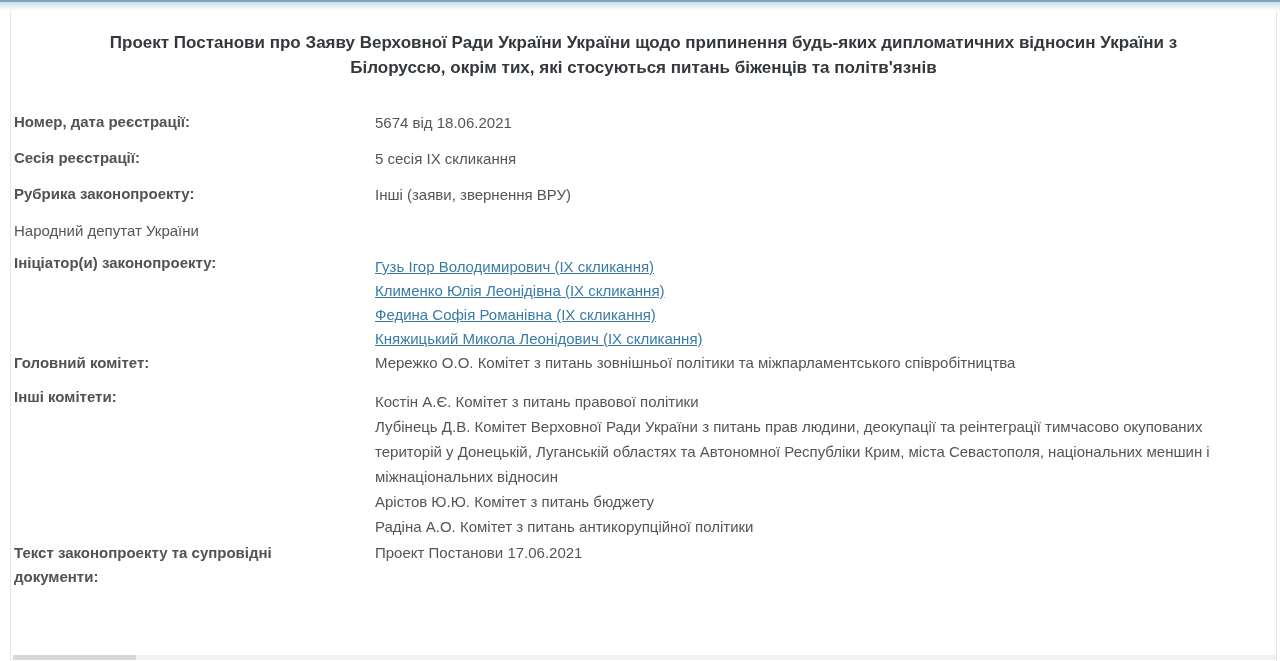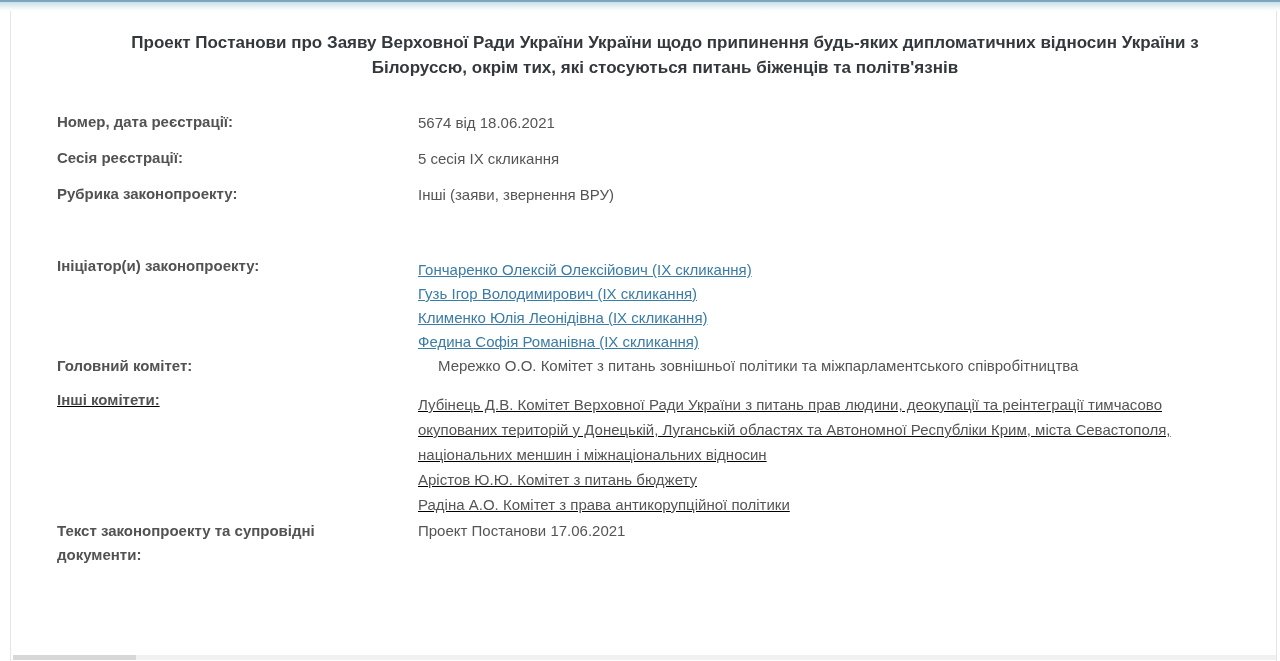--- a/index.html
+++ b/index.html
@@ -21,21 +21,20 @@
   }
   .panel {
     margin-left: 10px;
     margin-right: 3px;
     border-left: 1px solid #e3e6e8;
     border-right: 1px solid #e3e6e8;
     height: 650px;
     position: relative;
     background: #ffffff;
     box-sizing: border-box;
-    padding-left: 43px;
   }
   .title {
     margin: 0;
     padding: 19px 52px 0 52px;
     text-align: center;
     font-size: 17px;
     font-weight: bold;
     line-height: 25px;
     color: #33383d;
   }
@@ -55,29 +54,29 @@
     color: #525252;
     padding-right: 18px;
     box-sizing: border-box;
     line-height: 24px;
     margin-top: -4px;
   }
   .row .value {
     flex: 1 1 auto;
     color: #555555;
   }
-  .row.r-initiators { padding-bottom: 2px; margin-top: 20px; }
+  .row.r-initiators { padding-bottom: 2px; }
   .row.r-initiators .links a {
     display: block;
     color: #3a7ca5;
     text-decoration: underline;
     line-height: 24px;
   }
-  .row.r-main-committee { padding-top: 2px; gap: 20px; }
-  .row.r-other-committees { padding-top: 6px; padding-bottom: 0; text-decoration: underline; }
+  .row.r-main-committee { padding-top: 2px; }
+  .row.r-other-committees { padding-top: 6px; padding-bottom: 0; }
   .row.r-other-committees .value div { line-height: 25px; }
   .row.r-documents { padding-top: 6px; }
   .row.r-documents .label { line-height: 24px; }
   .row.r-main-committee .value,
   .row.r-documents .value { line-height: 24px; margin-top: -4px; }
   .row.r-main-committee .label,
   .row.r-documents .label { margin-top: -4px; }
   .hscrollbar {
     position: absolute;
     left: 2px;
@@ -115,43 +114,45 @@
       <div class="label">Сесія реєстрації:</div>
       <div class="value">5 сесія IX скликання</div>
     </div>
 
     <div class="row">
       <div class="label">Рубрика законопроекту:</div>
       <div class="value">Інші (заяви, звернення ВРУ)</div>
     </div>
 
     <div class="row">
+      <div class="value">Народний депутат України</div>
     </div>
 
     <div class="row r-initiators">
       <div class="label">Ініціатор(и) законопроекту:</div>
       <div class="value links">
-        <a href="#">Гончаренко Олексій Олексійович (IX скликання)</a>
         <a href="#">Гузь Ігор Володимирович (IX скликання)</a>
         <a href="#">Клименко Юлія Леонідівна (IX скликання)</a>
         <a href="#">Федина Софія Романівна (IX скликання)</a>
+        <a href="#">Княжицький Микола Леонідович (IX скликання)</a>
       </div>
     </div>
 
     <div class="row r-main-committee">
       <div class="label">Головний комітет:</div>
       <div class="value">Мережко О.О. Комітет з питань зовнішньої політики та міжпарламентського співробітництва</div>
     </div>
 
     <div class="row r-other-committees">
       <div class="label">Інші комітети:</div>
       <div class="value">
+        <div>Костін А.Є. Комітет з питань правової політики</div>
         <div>Лубінець Д.В. Комітет Верховної Ради України з питань прав людини, деокупації та реінтеграції тимчасово окупованих територій у Донецькій, Луганській областях та Автономної Республіки Крим, міста Севастополя, національних меншин і міжнаціональних відносин</div>
         <div>Арістов Ю.Ю. Комітет з питань бюджету</div>
-        <div>Радіна А.О. Комітет з права антикорупційної політики</div>
+        <div>Радіна А.О. Комітет з питань антикорупційної політики</div>
       </div>
     </div>
 
     <div class="row r-documents">
       <div class="label">Текст законопроекту та супровідні документи:</div>
       <div class="value">Проект Постанови 17.06.2021</div>
     </div>
 
   </div>
 

